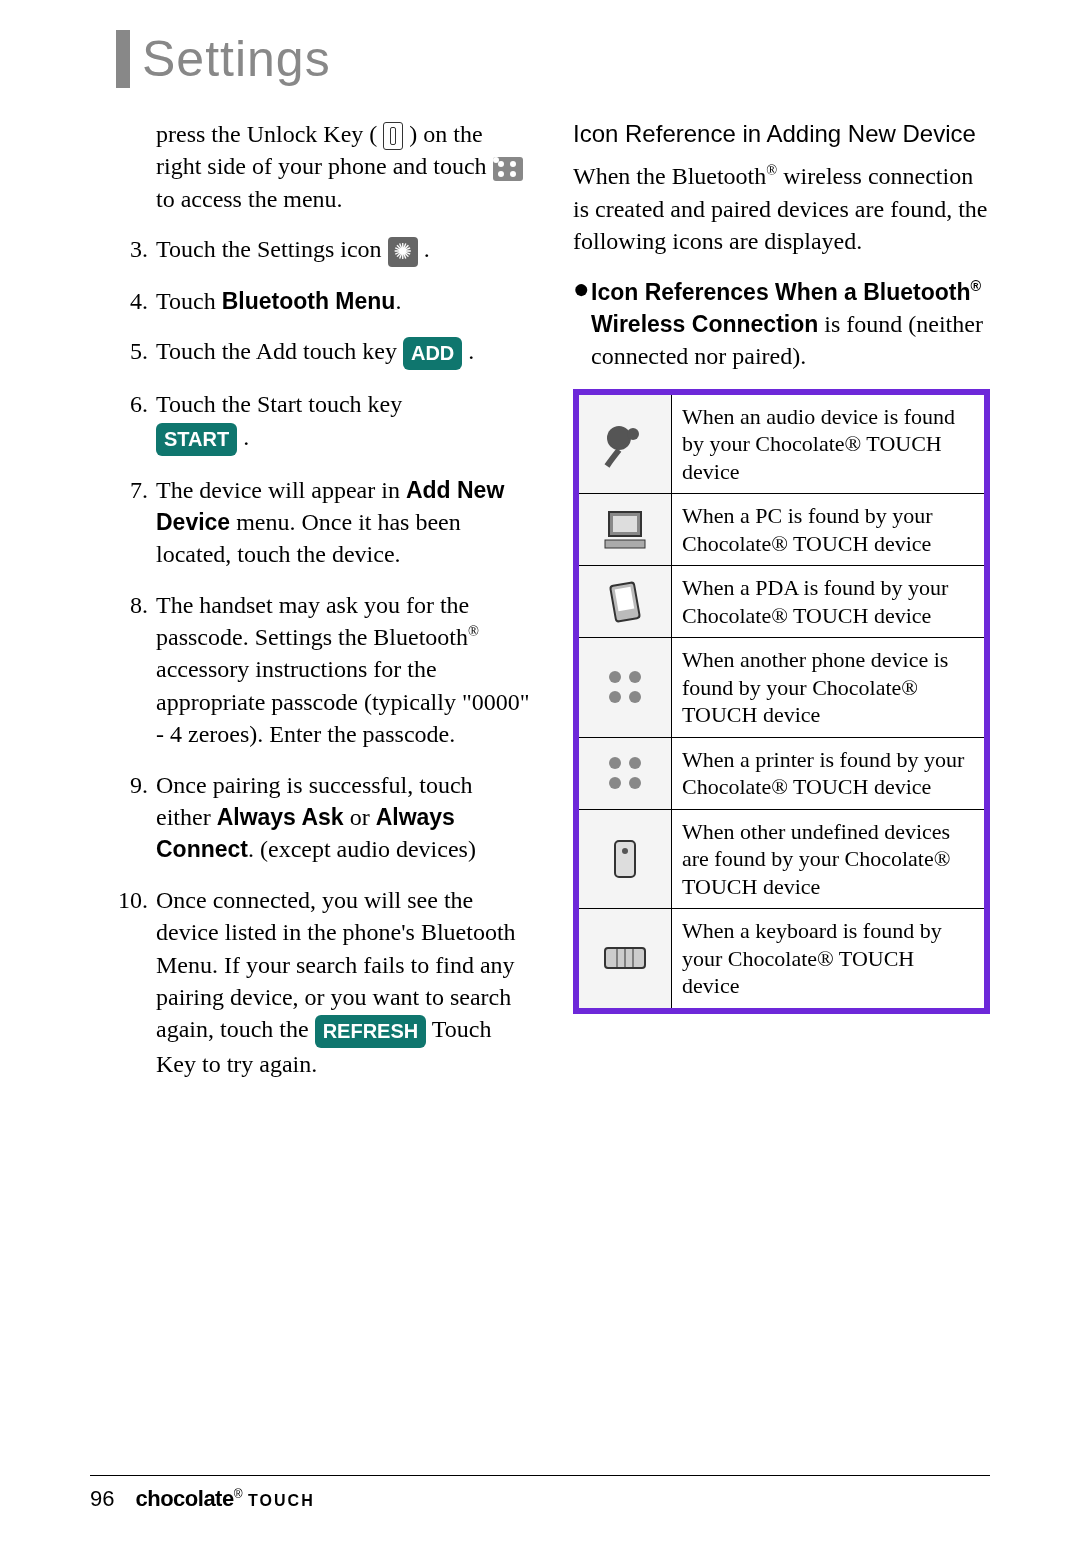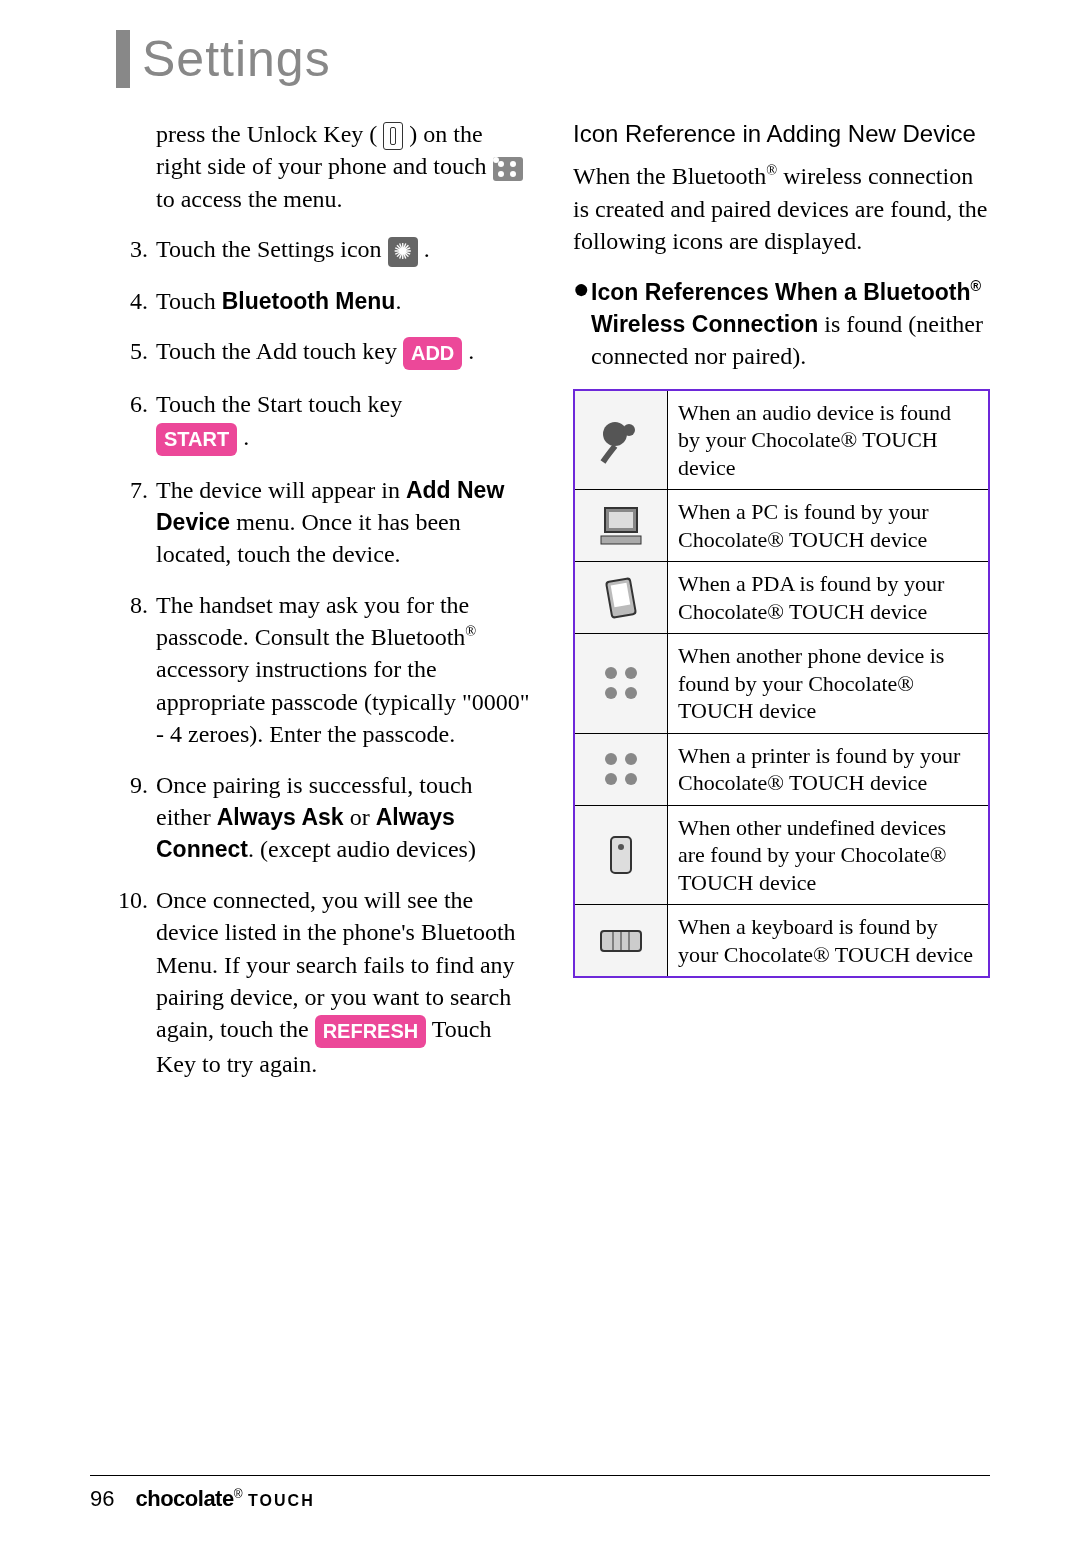--- a/index.html
+++ b/index.html
@@ -54,21 +54,21 @@
   .col .step .body {
     flex: 1;
   }
   .indent {
     margin-left: 40px;
     margin-bottom: 18px;
   }
   .bold { font-weight: bold; font-family: Arial, sans-serif; font-size: 23px;}
   .btn-key {
     display: inline-block;
-    background: #ec4899;
+    background: #0f766e;
     color: #fff;
     font-family: Arial, sans-serif;
     font-weight: bold;
     padding: 3px 8px;
     border-radius: 6px;
     font-size: 20px;
     vertical-align: middle;
   }
   .section-head {
     font-family: Arial, sans-serif;
@@ -83,21 +83,21 @@
   }
   .bullet-dot {
     width: 18px;
     flex-shrink: 0;
     color: #000;
     font-size: 28px;
     line-height: 0.9;
   }
   .bullet-body { flex: 1; }
   .icon-table {
-    border: 2px solid #6d28d9;
+    border: 6px solid #6d28d9;
     border-collapse: collapse;
     width: 100%;
     margin-top: 16px;
   }
   .icon-table td {
     border: 1px solid #000;
     padding: 8px 10px;
     vertical-align: middle;
     font-size: 22px;
     line-height: 1.25;
@@ -237,21 +237,21 @@
       <div class="step">
         <div class="num">7.</div>
         <div class="body">
           <span>The device will appear in </span><span class="bold">Add New Device</span><span> menu. Once it has been located, touch the device.</span>
         </div>
       </div>
 
       <div class="step">
         <div class="num">8.</div>
         <div class="body">
-          <span>The handset may ask you for the passcode. Consult the Bluetooth</span><span class="reg">®</span><span> accessory instructions for the appropriate passcode (typically "0000" - 4 zeroes). Enter the passcode.</span>
+          <span>The handset may ask you for the passcode. Settings the Bluetooth</span><span class="reg">®</span><span> accessory instructions for the appropriate passcode (typically "0000" - 4 zeroes). Enter the passcode.</span>
         </div>
       </div>
 
       <div class="step">
         <div class="num">9.</div>
         <div class="body">
           <span>Once pairing is successful, touch either </span><span class="bold">Always Ask</span><span> or </span><span class="bold">Always Connect</span><span>. (except audio devices)</span>
         </div>
       </div>
 

